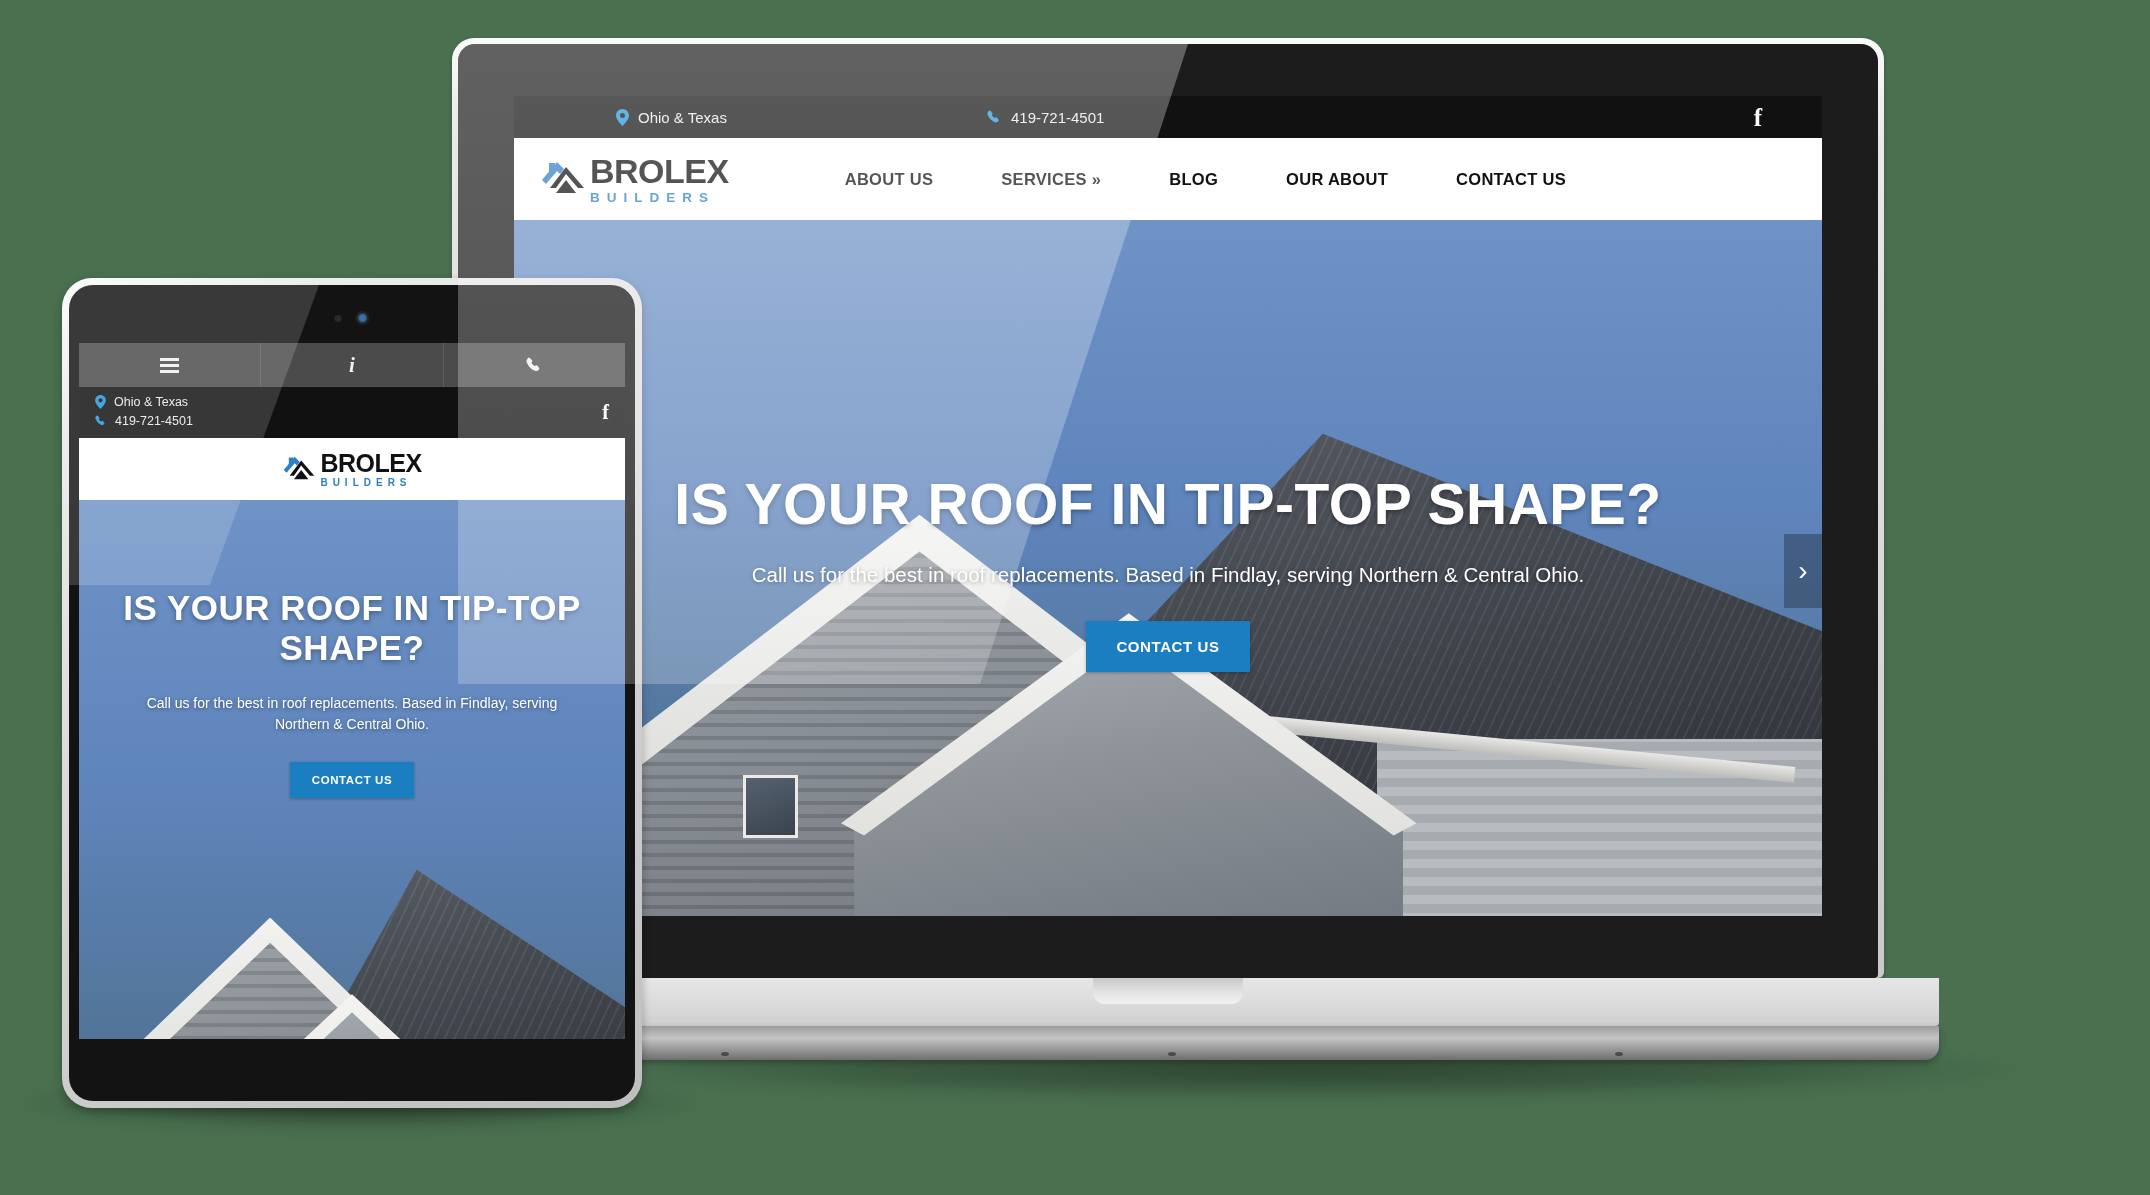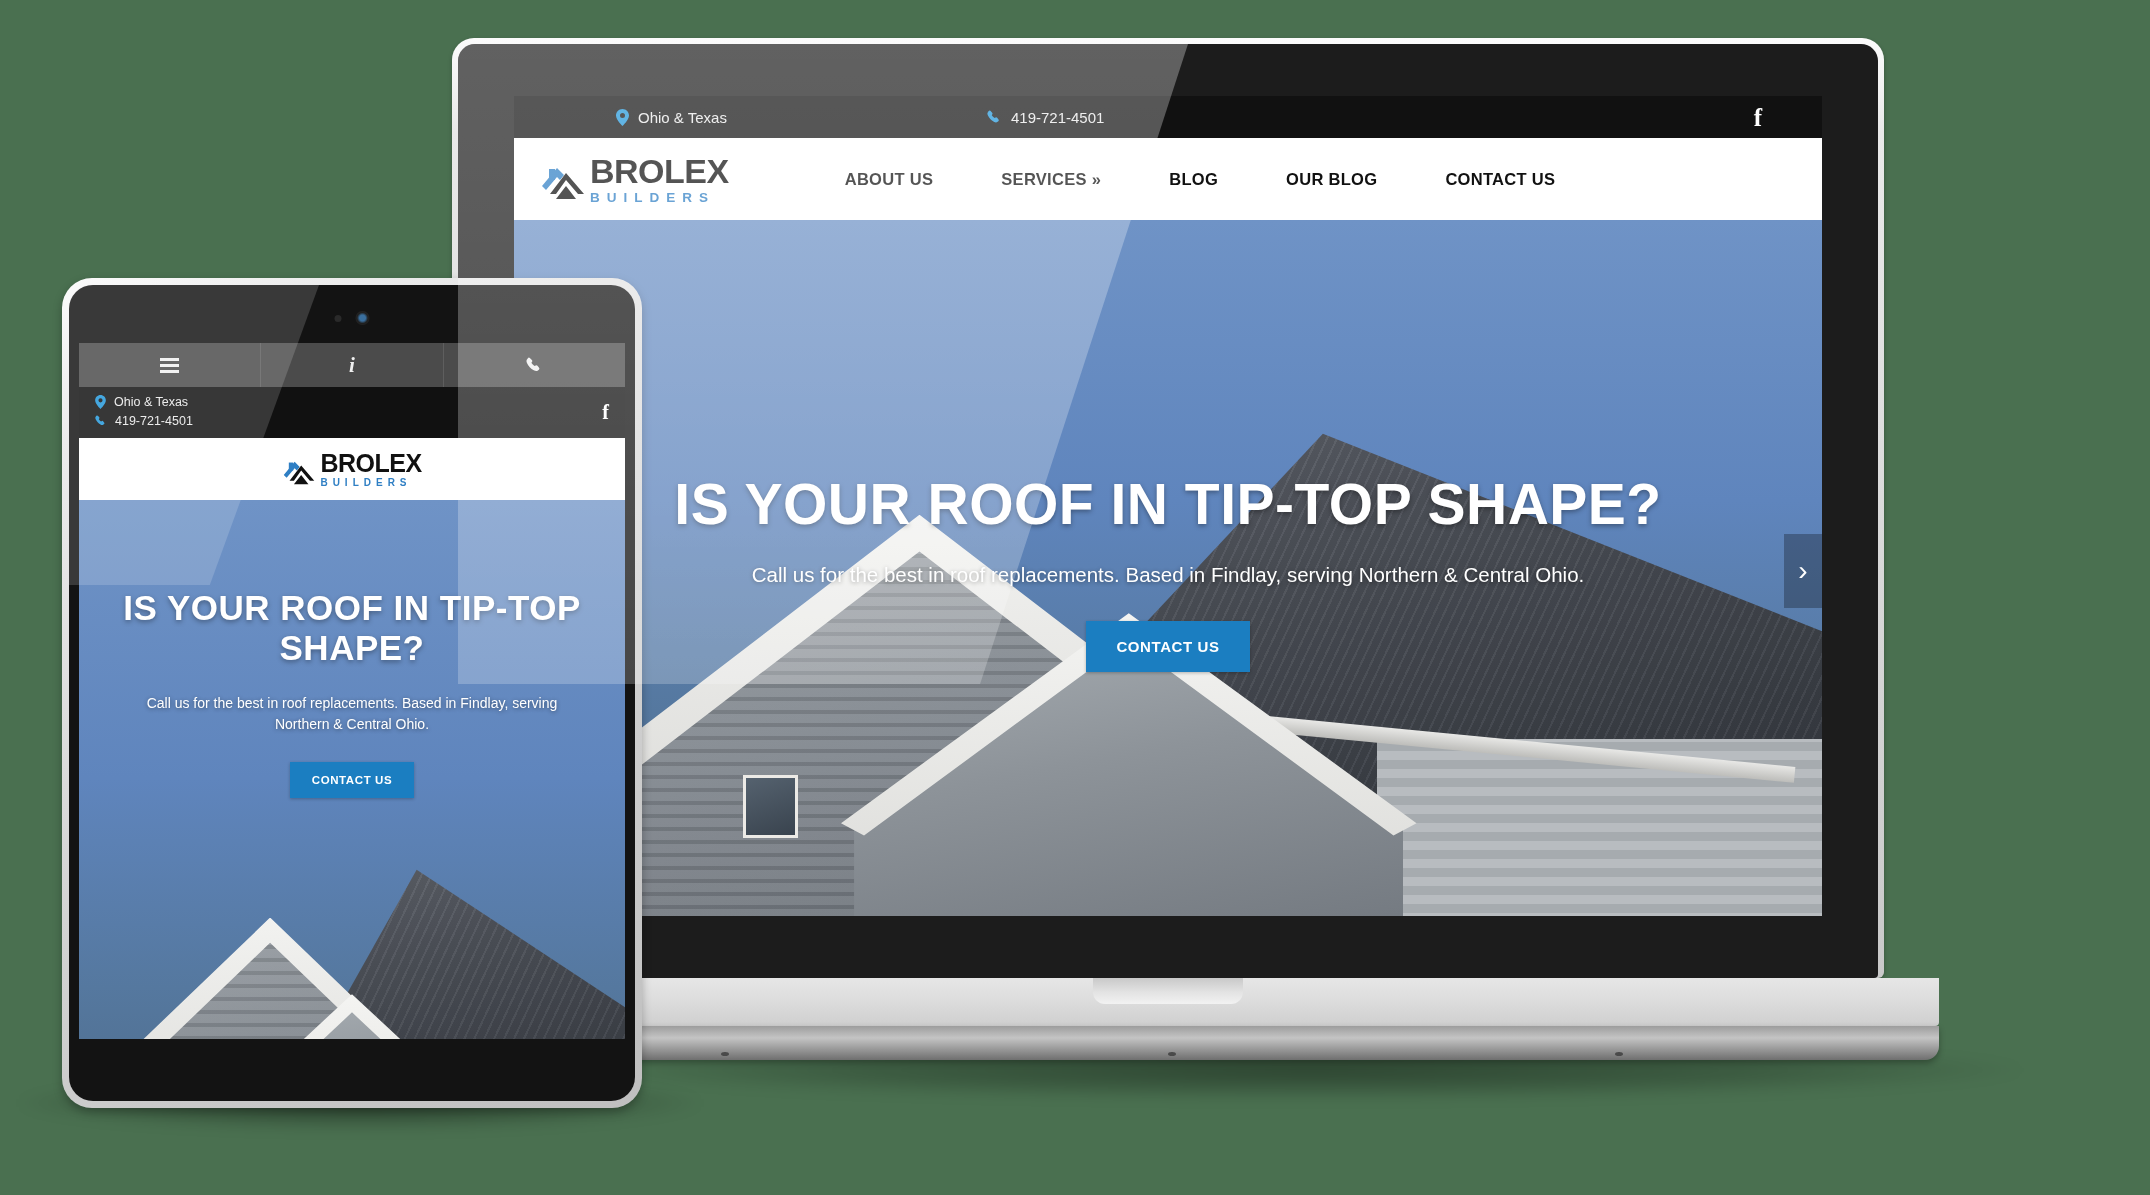--- a/index.html
+++ b/index.html
@@ -87,21 +87,21 @@
   .pin-icon, .phone-icon{ color:#2196d9; display:inline-flex; }
   .fb-glyph{
     font-family:"Liberation Serif", serif; font-weight:bold; font-size:25px;
     color:#fff; line-height:1;
   }
 
   .navbar{
     background:#fff; display:flex; align-items:center;
   }
   .lp-navbar{ height:82px; padding:7px 26px; }
-  .logo{ display:flex; align-items:flex-end; }
+  .logo{ display:flex; align-items:flex-start; }
   .logo-mark{ flex:none; }
   .logo-text{ display:flex; flex-direction:column; line-height:1; margin-left:4px; }
   .logo-main{ font-weight:bold; letter-spacing:-.5px; color:#111; }
   .logo-sub{ color:#2f7fc4; font-weight:bold; }
 
   .lp-logo .logo-mark{ width:46px; height:44px; }
   .lp-logo .logo-main{ font-size:34px; }
   .lp-logo .logo-sub{ font-size:13.5px; letter-spacing:7px; margin-top:3px; }
 
   .nav-links{ display:flex; align-items:center; margin-left:82px; }
@@ -305,21 +305,21 @@
             </span>
             <span class="logo-text">
               <span class="logo-main">BROLEX</span>
               <span class="logo-sub">BUILDERS</span>
             </span>
           </div>
           <div class="nav-links">
             <a href="#">ABOUT US</a>
             <a href="#">SERVICES »</a>
             <a href="#">BLOG</a>
-            <a href="#">OUR BLOG</a>
+            <a href="#">OUR ABOUT</a>
             <a href="#">CONTACT US</a>
           </div>
         </div>
 
         <div class="hero lp-hero">
           <div class="sky"></div>
           <div class="roof-big"></div>
           <div class="roof-big-tex"></div>
           <div class="siding"></div>
           <div class="eave"></div>

